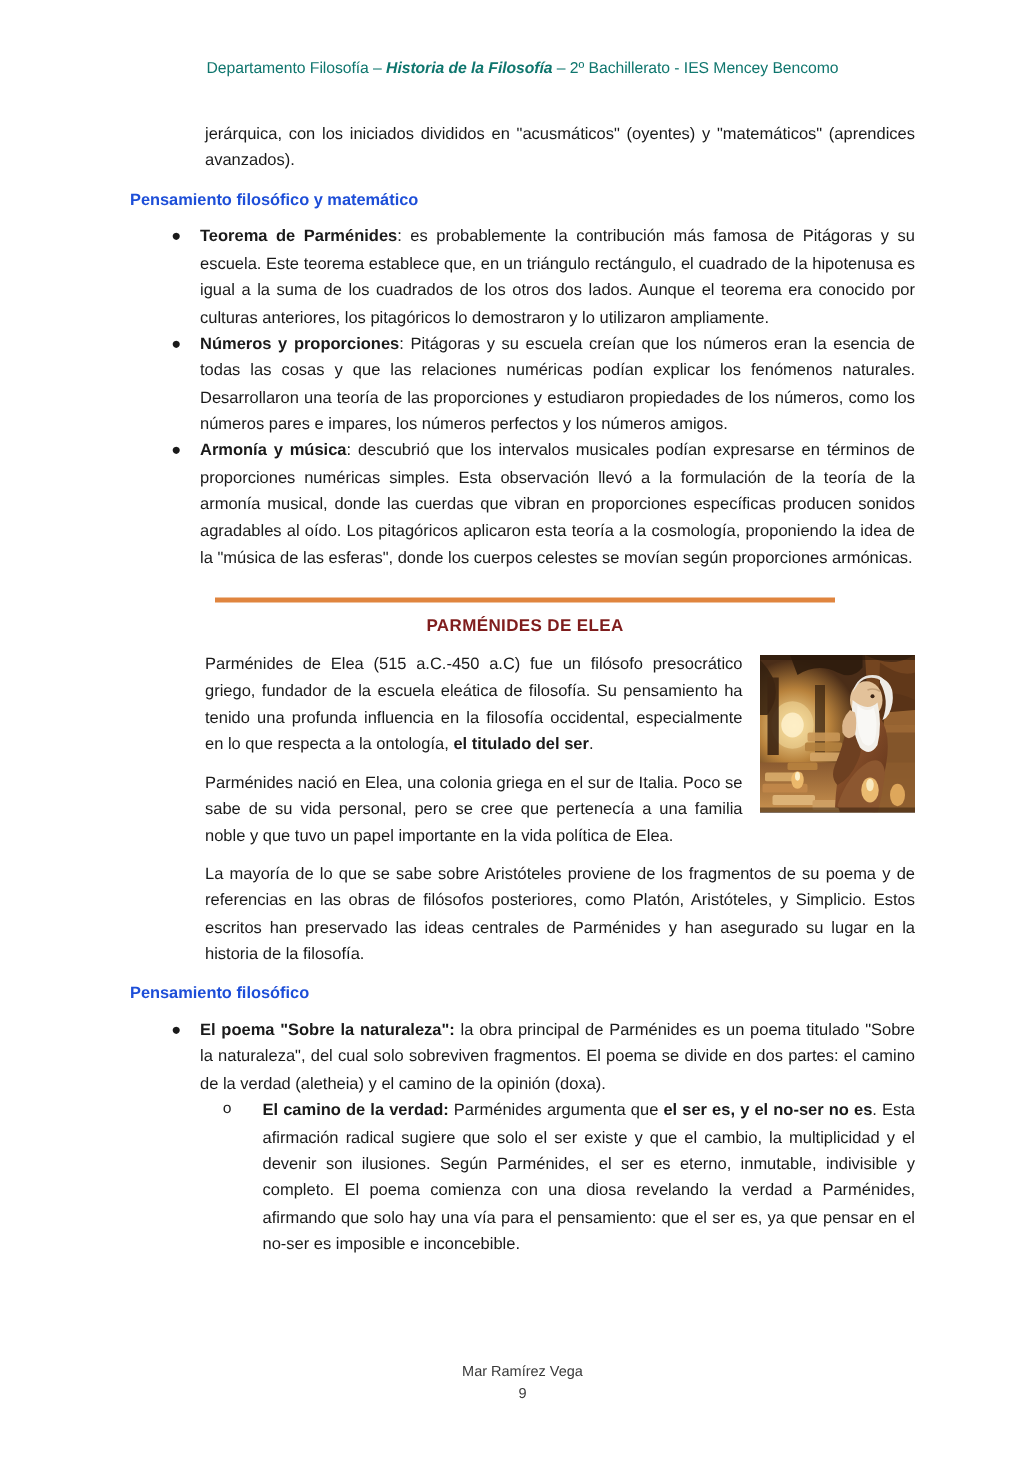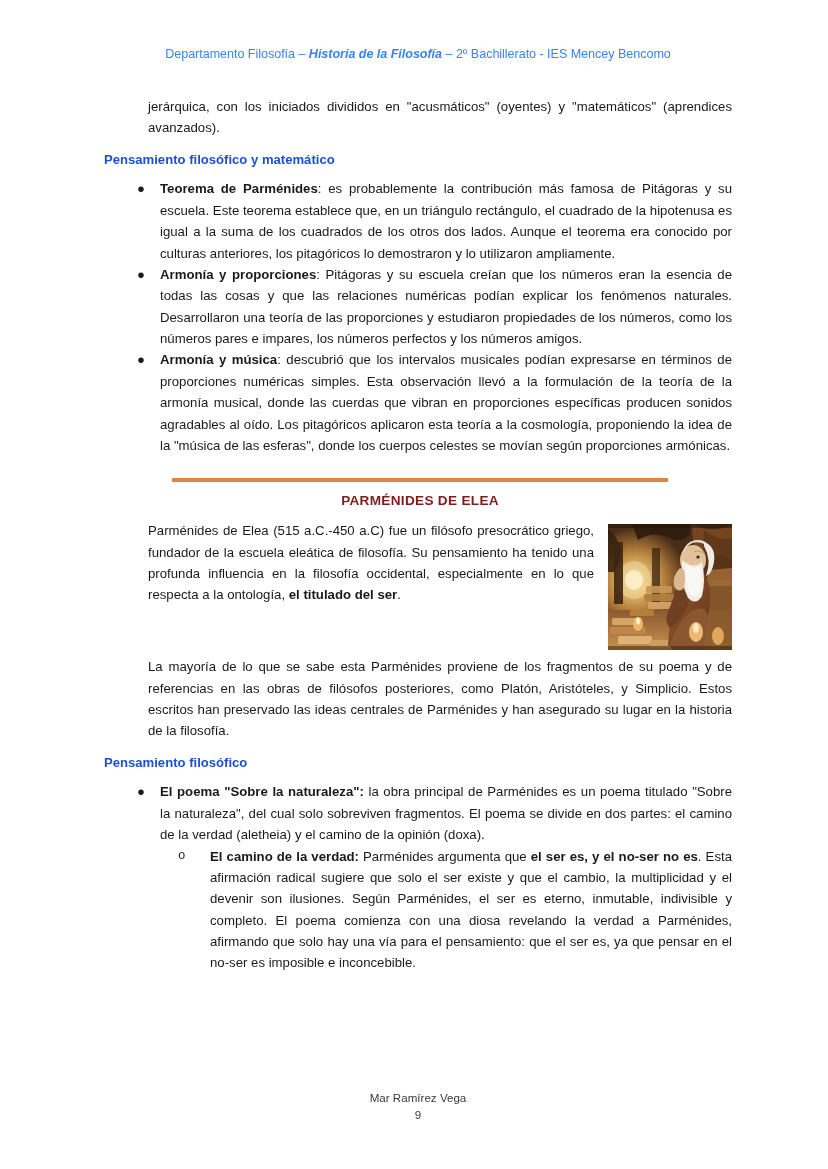--- a/index.html
+++ b/index.html
@@ -22,36 +22,36 @@
     box-sizing: border-box;
     padding: 0;
   }
   .doc-header {
     position: absolute;
     top: 47px;
     left: 104px;
     width: 628px;
     text-align: center;
     font-size: 12.6px;
-    color: #3b82f6;
+    color: #0f766e;
     letter-spacing: -0.05px;
     white-space: nowrap;
   }
   .doc-header .em {
     font-weight: bold;
     font-style: italic;
   }
   .content {
     position: absolute;
     top: 96px;
     left: 104px;
     width: 628px;
   }
   p.body-text {
-    margin: 0 0 11px 0;
+    margin: 0 0 11px 16px;
     font-size: 13.2px;
     line-height: 1.62;
     text-align: justify;
     text-justify: inter-word;
     color: #1a1a1a;
     padding-left: 44px;
   }
   p.body-text.tight { margin-bottom: 9px; }
   h3.sub-heading {
     margin: 10px 0 9px 0;
@@ -158,21 +158,21 @@
 
     <h3 class="sub-heading">Pensamiento filosófico y matemático</h3>
 
     <ul class="bullets">
       <li>
         <span class="marker">●</span>
         <span class="bold">Teorema de Parménides</span><span>: es probablemente la contribución más famosa de Pitágoras y su escuela. Este teorema establece que, en un triángulo rectángulo, el cuadrado de la hipotenusa es igual a la suma de los cuadrados de los otros dos lados. Aunque el teorema era conocido por culturas anteriores, los pitagóricos lo demostraron y lo utilizaron ampliamente.</span>
       </li>
       <li>
         <span class="marker">●</span>
-        <span class="bold">Armonía y proporciones</span><span>: Pitágoras y su escuela creían que los números eran la esencia de todas las cosas y que las relaciones numéricas podían explicar los fenómenos naturales. Desarrollaron una teoría de las proporciones y estudiaron propiedades de los números, como los números pares e impares, los números perfectos y los números amigos.</span>
+        <span class="bold">Números y proporciones</span><span>: Pitágoras y su escuela creían que los números eran la esencia de todas las cosas y que las relaciones numéricas podían explicar los fenómenos naturales. Desarrollaron una teoría de las proporciones y estudiaron propiedades de los números, como los números pares e impares, los números perfectos y los números amigos.</span>
       </li>
       <li>
         <span class="marker">●</span>
         <span class="bold">Armonía y música</span><span>: descubrió que los intervalos musicales podían expresarse en términos de proporciones numéricas simples. Esta observación llevó a la formulación de la teoría de la armonía musical, donde las cuerdas que vibran en proporciones específicas producen sonidos agradables al oído. Los pitagóricos aplicaron esta teoría a la cosmología, proponiendo la idea de la "música de las esferas", donde los cuerpos celestes se movían según proporciones armónicas.</span>
       </li>
     </ul>
 
     <div class="section-block">
       <div class="section-rule" style="background: rgb(224, 133, 63);"></div>
       <div class="section-title">PARMÉNIDES DE ELEA</div>
@@ -245,24 +245,25 @@
         <rect x="0" y="0" width="124" height="126" fill="#20120700"></rect>
         <rect x="0" y="0" width="124" height="4" fill="#271608" opacity="0.6"></rect>
         <rect x="0" y="122" width="124" height="4" fill="#2a1a0b" opacity="0.5"></rect>
       </svg>
     </div>
 
     <p class="body-text tight">
       <span>Parménides de Elea (515 a.C.-450 a.C) fue un filósofo presocrático griego, fundador de la escuela eleática de filosofía. Su pensamiento ha tenido una profunda influencia en la filosofía occidental, especialmente en lo que respecta a la ontología, </span><span class="bold">el titulado del ser</span><span>.</span>
     </p>
 
+    <p class="body-text tight">Parménides nació en Elea, una colonia griega en el sur de Italia. Poco se sabe de su vida personal, pero se cree que pertenecía a una familia noble y que tuvo un papel importante en la vida política de Elea.</p>
 
     <div class="clear"></div>
 
-    <p class="body-text">La mayoría de lo que se sabe esta Parménides proviene de los fragmentos de su poema y de referencias en las obras de filósofos posteriores, como Platón, Aristóteles, y Simplicio. Estos escritos han preservado las ideas centrales de Parménides y han asegurado su lugar en la historia de la filosofía.</p>
+    <p class="body-text">La mayoría de lo que se sabe sobre Aristóteles proviene de los fragmentos de su poema y de referencias en las obras de filósofos posteriores, como Platón, Aristóteles, y Simplicio. Estos escritos han preservado las ideas centrales de Parménides y han asegurado su lugar en la historia de la filosofía.</p>
 
     <h3 class="sub-heading">Pensamiento filosófico</h3>
 
     <ul class="bullets">
       <li>
         <span class="marker">●</span>
         <span class="bold">El poema "Sobre la naturaleza":</span><span> la obra principal de Parménides es un poema titulado "Sobre la naturaleza", del cual solo sobreviven fragmentos. El poema se divide en dos partes: el camino de la verdad (aletheia) y el camino de la opinión (doxa).</span>
         <ul class="sub-bullets">
           <li>
             <span class="marker">o</span>

